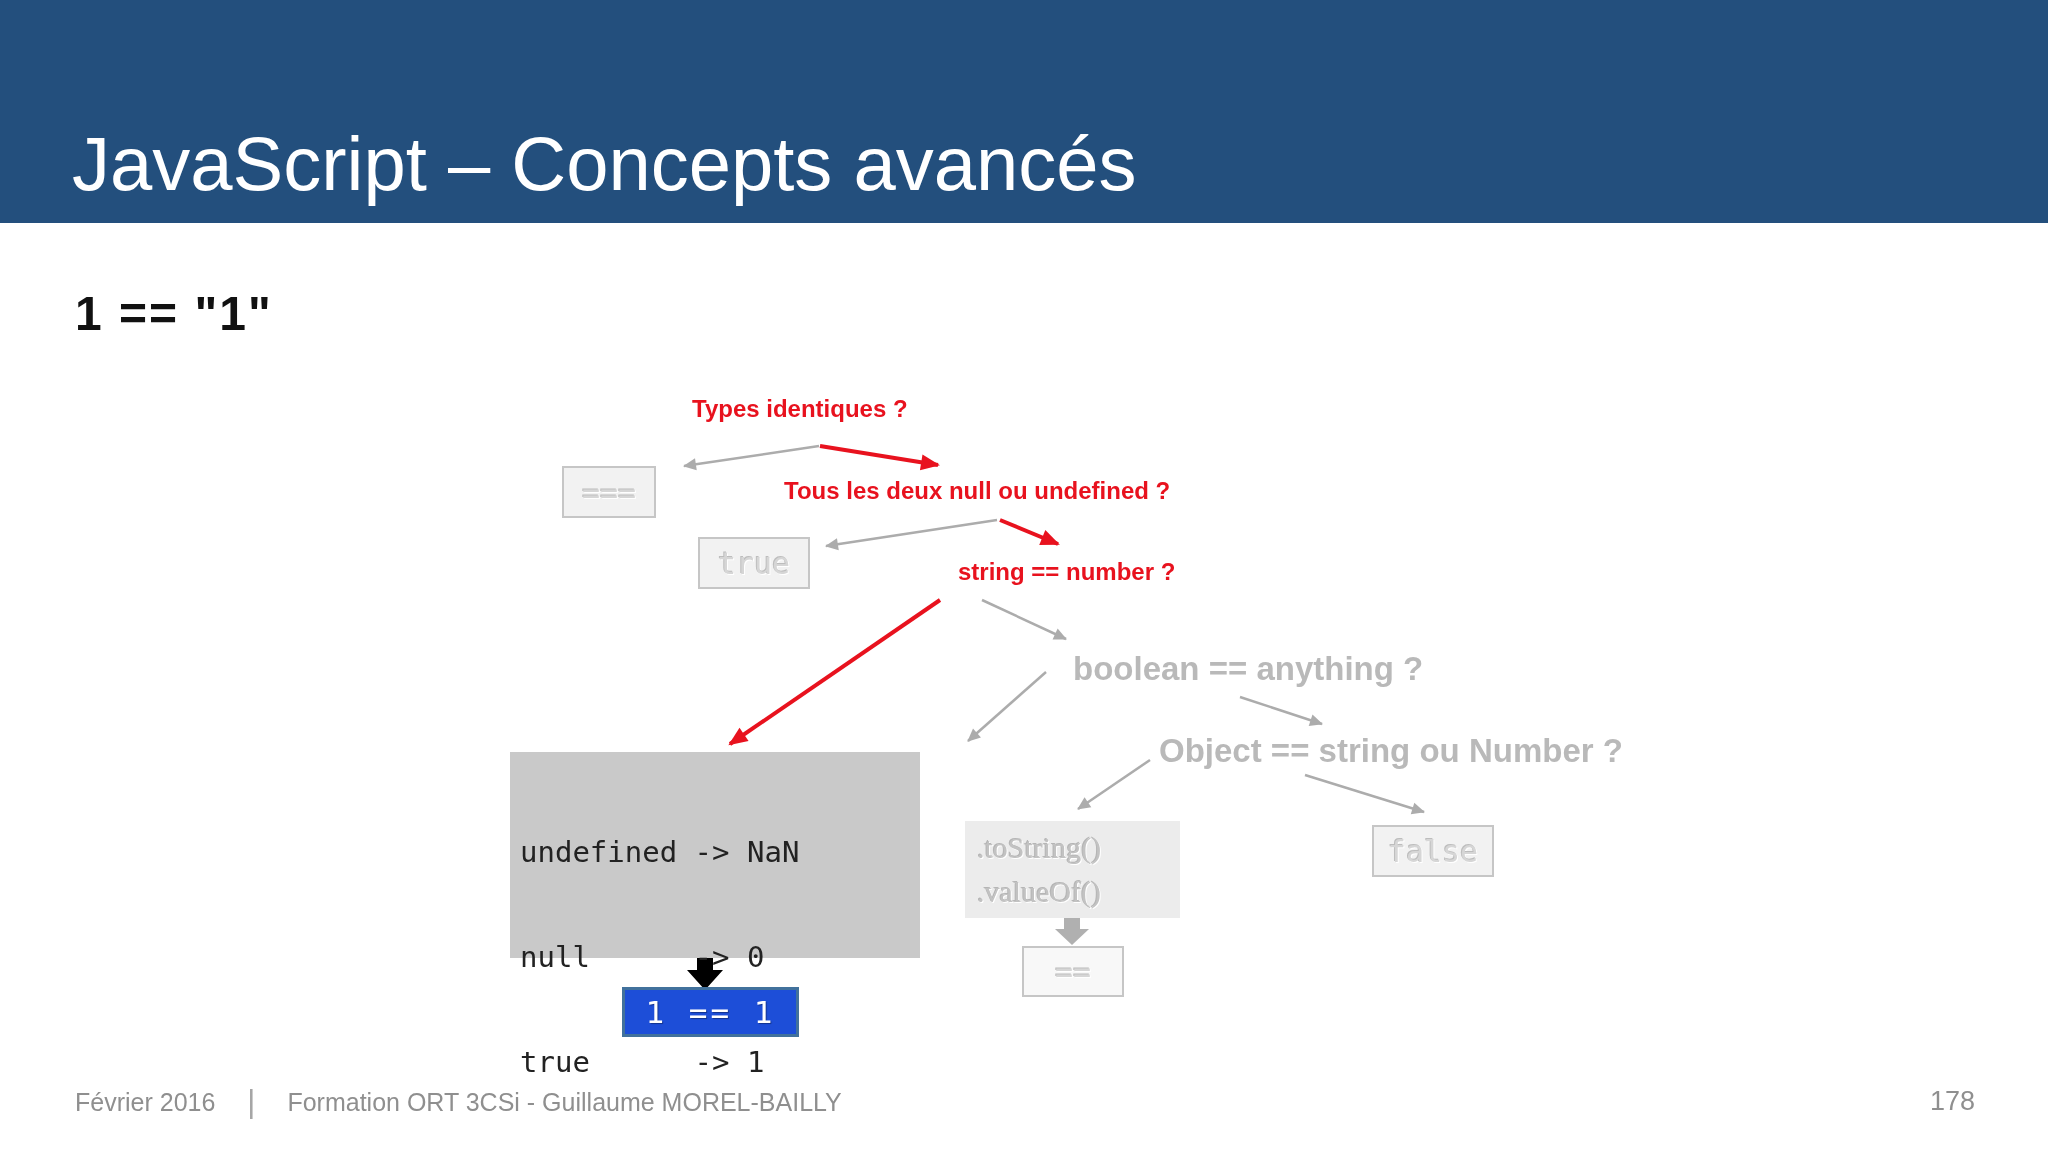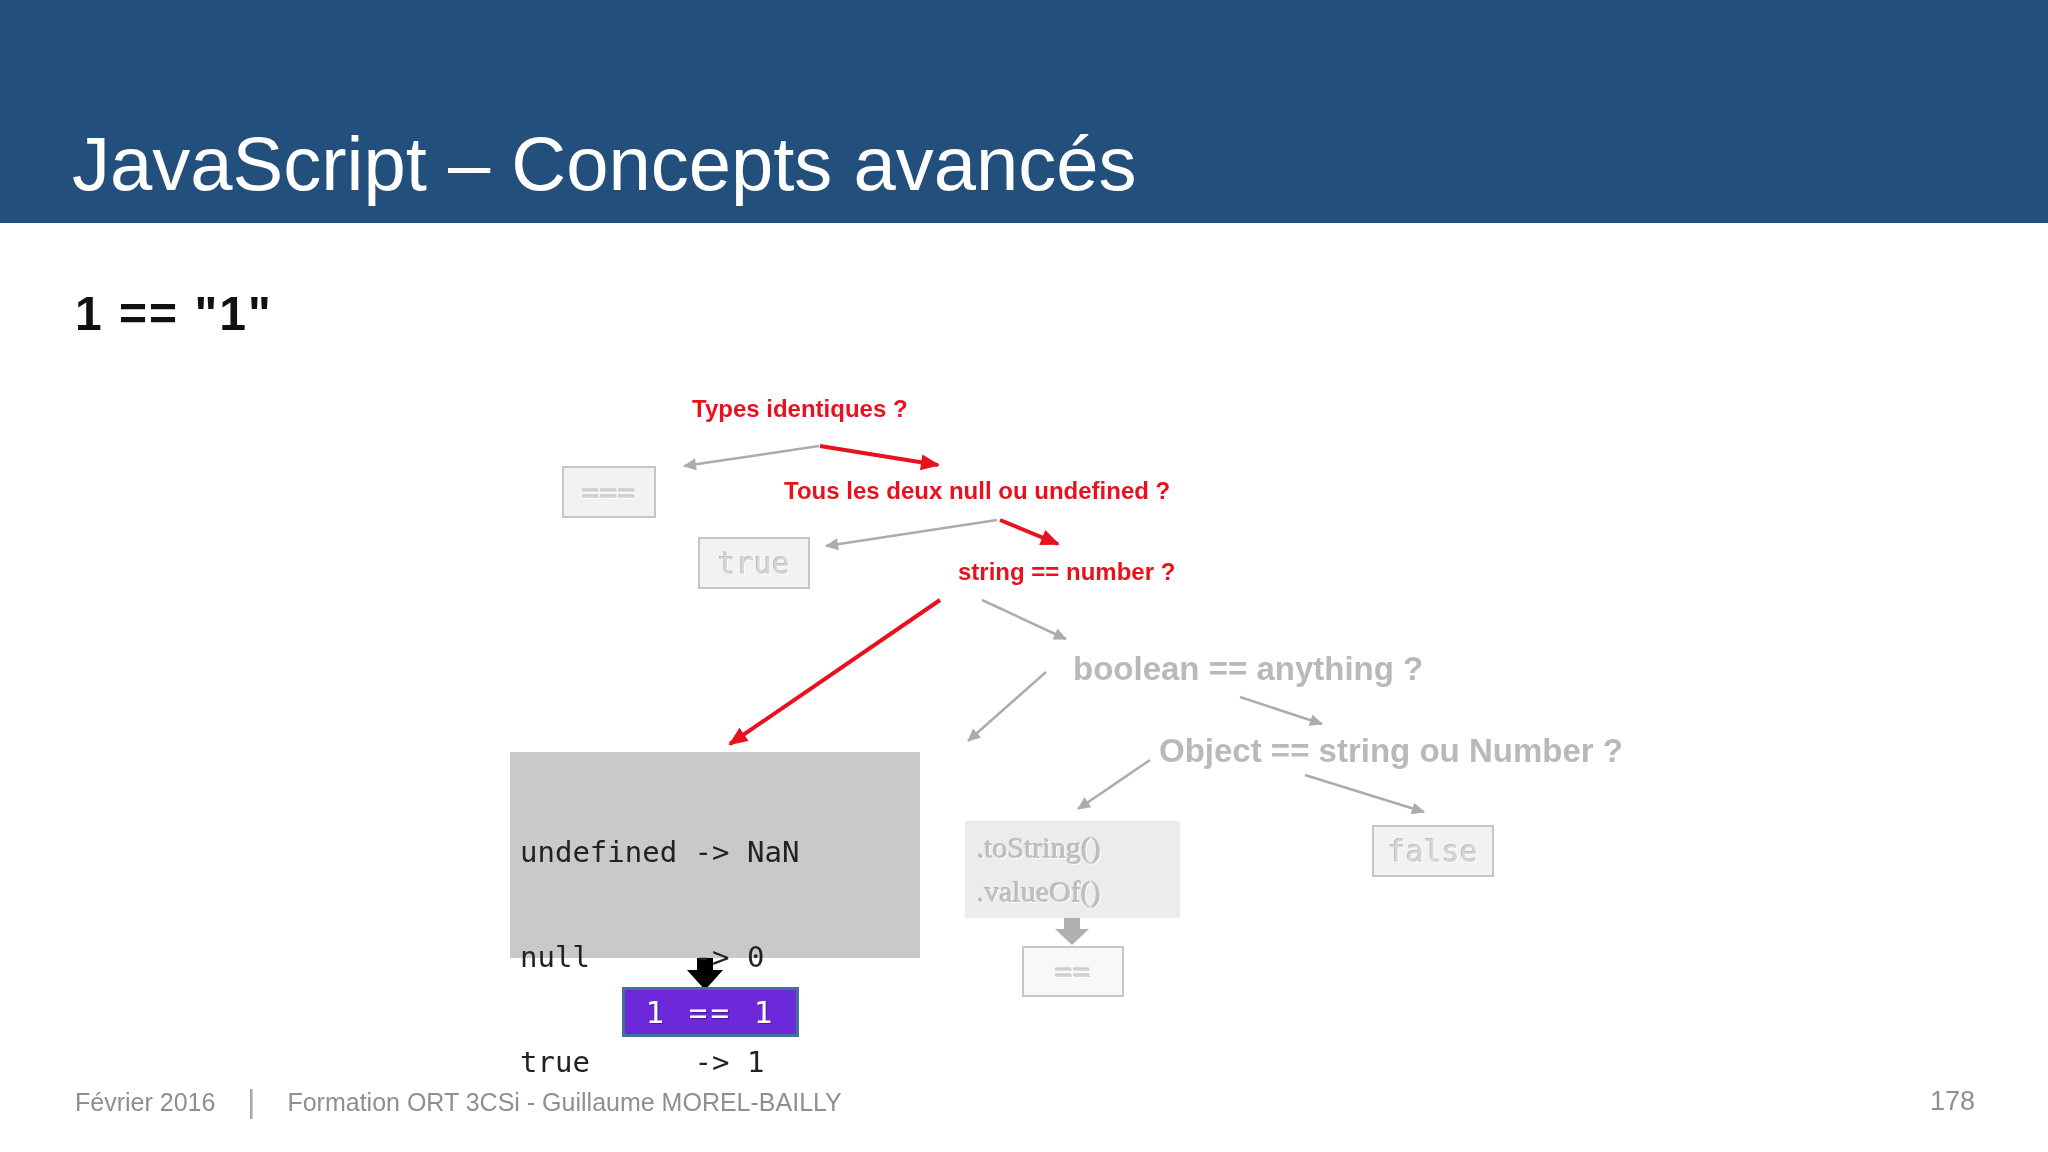--- a/index.html
+++ b/index.html
@@ -49,21 +49,21 @@
     text-shadow:-1px -1px 0 #b5b5b5,1px 1px 0 #ffffff;
   }
   .conversion-table{
     position:absolute;left:510px;top:752px;width:410px;height:206px;
     background:#c9c9c9;box-sizing:border-box;padding:13px 0 14px 10px;
     font-family:"DejaVu Sans Mono","Liberation Mono",monospace;
     font-size:29px;line-height:35px;color:#222222;white-space:pre;
   }
   .result-box{
     position:absolute;left:622px;top:987px;width:177px;height:50px;
-    background:#6d28d9;border:3px solid #41719c;box-sizing:border-box;
+    background:#1d4ed8;border:3px solid #41719c;box-sizing:border-box;
     display:flex;align-items:center;justify-content:center;
     font-family:"DejaVu Sans Mono","Liberation Mono",monospace;
     font-size:31px;letter-spacing:3px;color:#ffffff;
     text-shadow:1px 1px 1px rgba(0,0,0,0.35);white-space:pre;
   }
   .arrow-layer{position:absolute;left:0;top:0;width:2048px;height:1152px;pointer-events:none;}
   .footer{
     position:absolute;left:75px;top:1084px;display:flex;align-items:center;
     color:#8f8f8f;font-size:25px;gap:32px;white-space:nowrap;
   }

